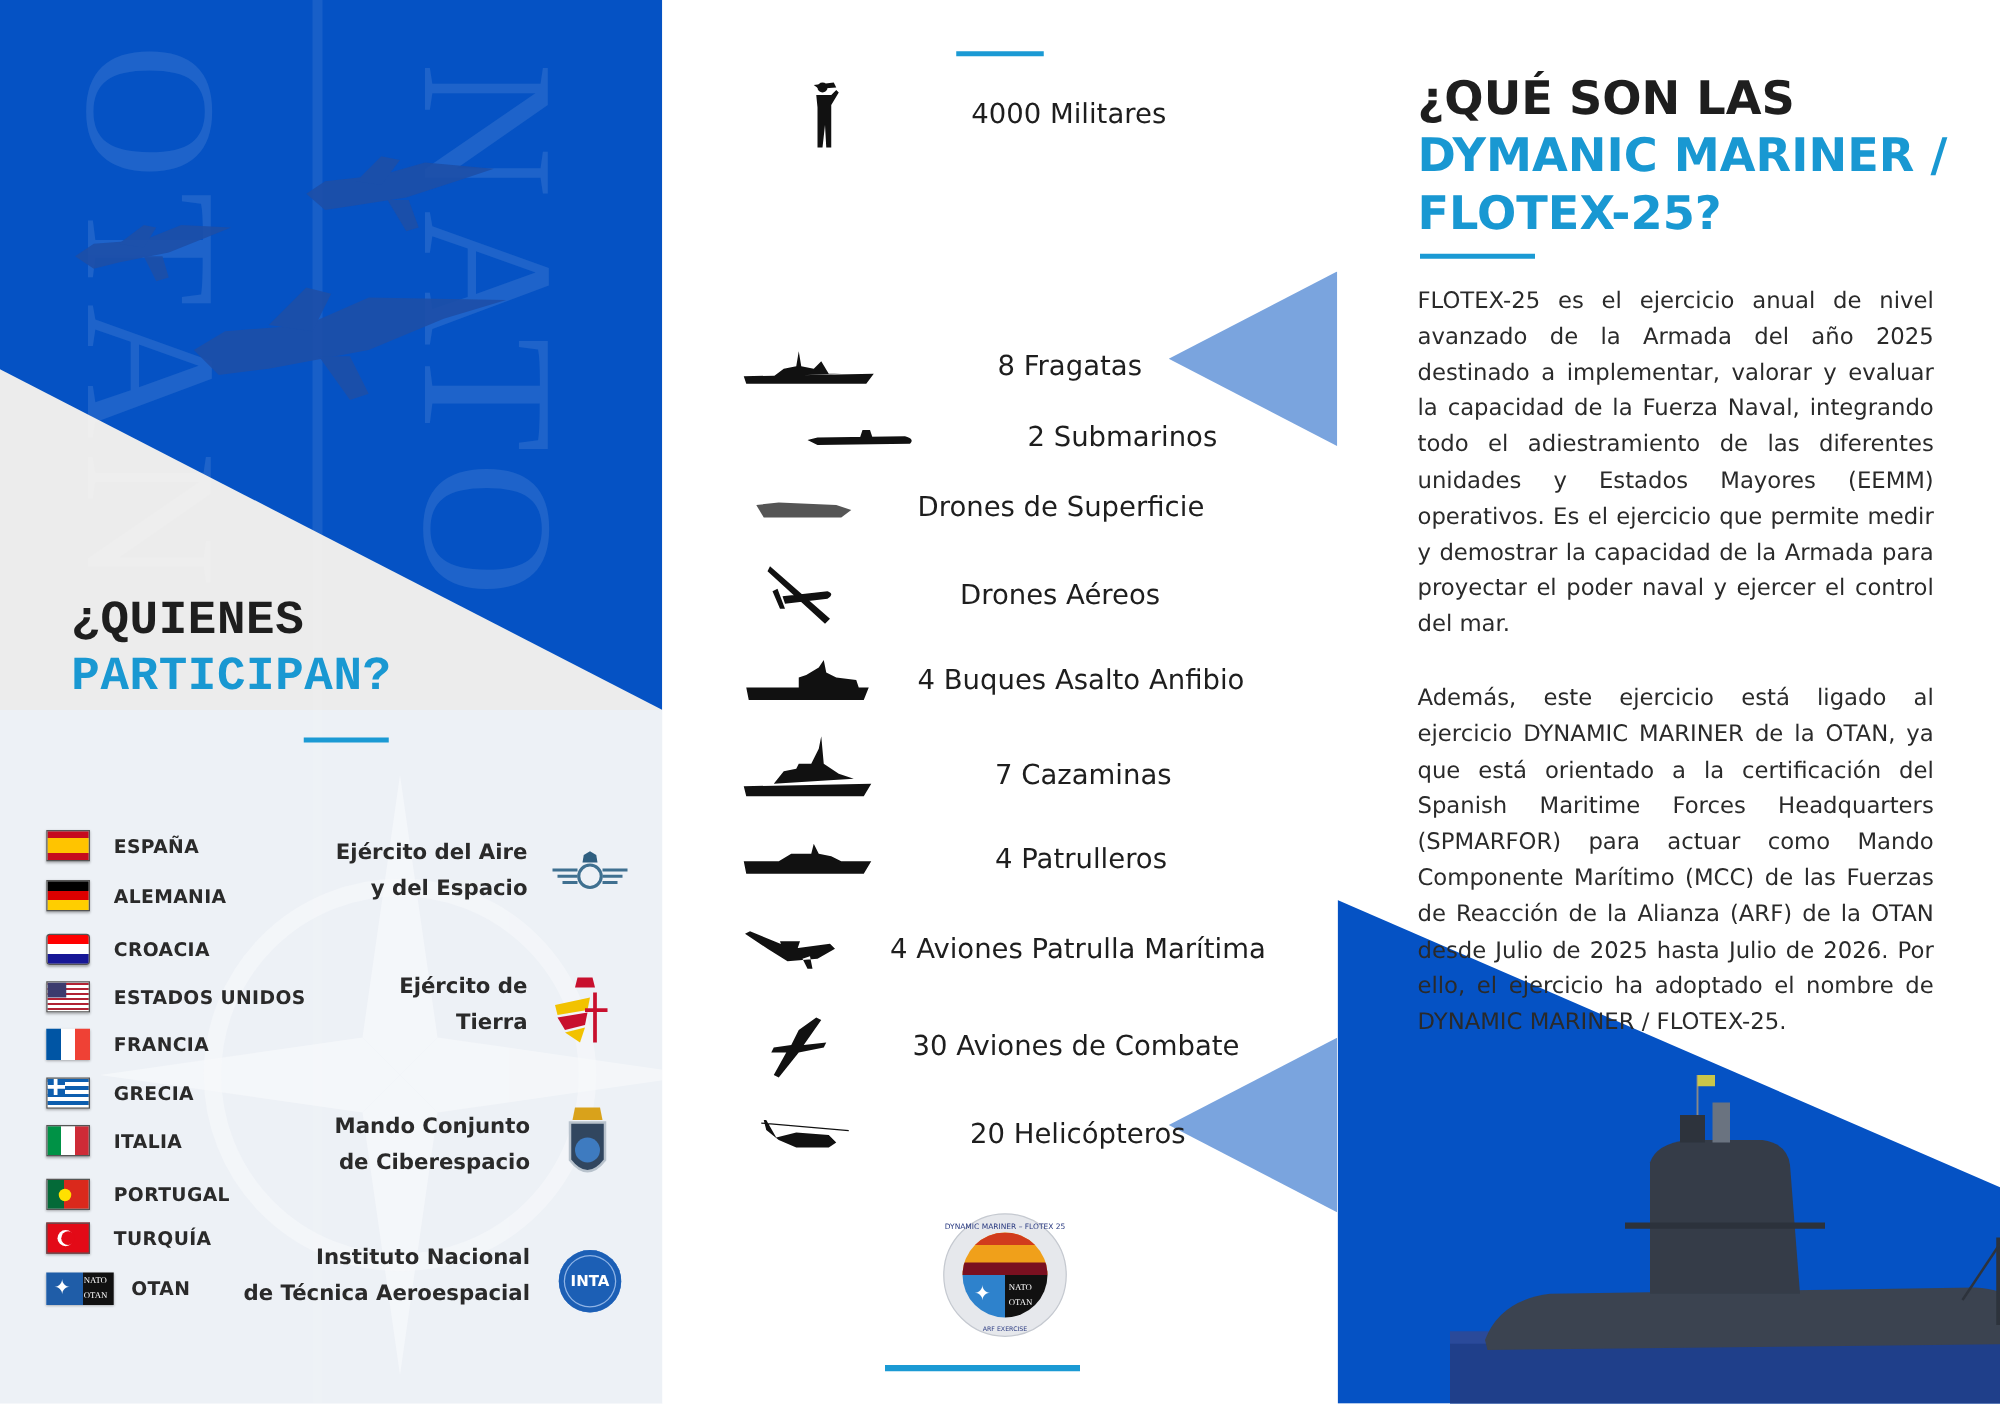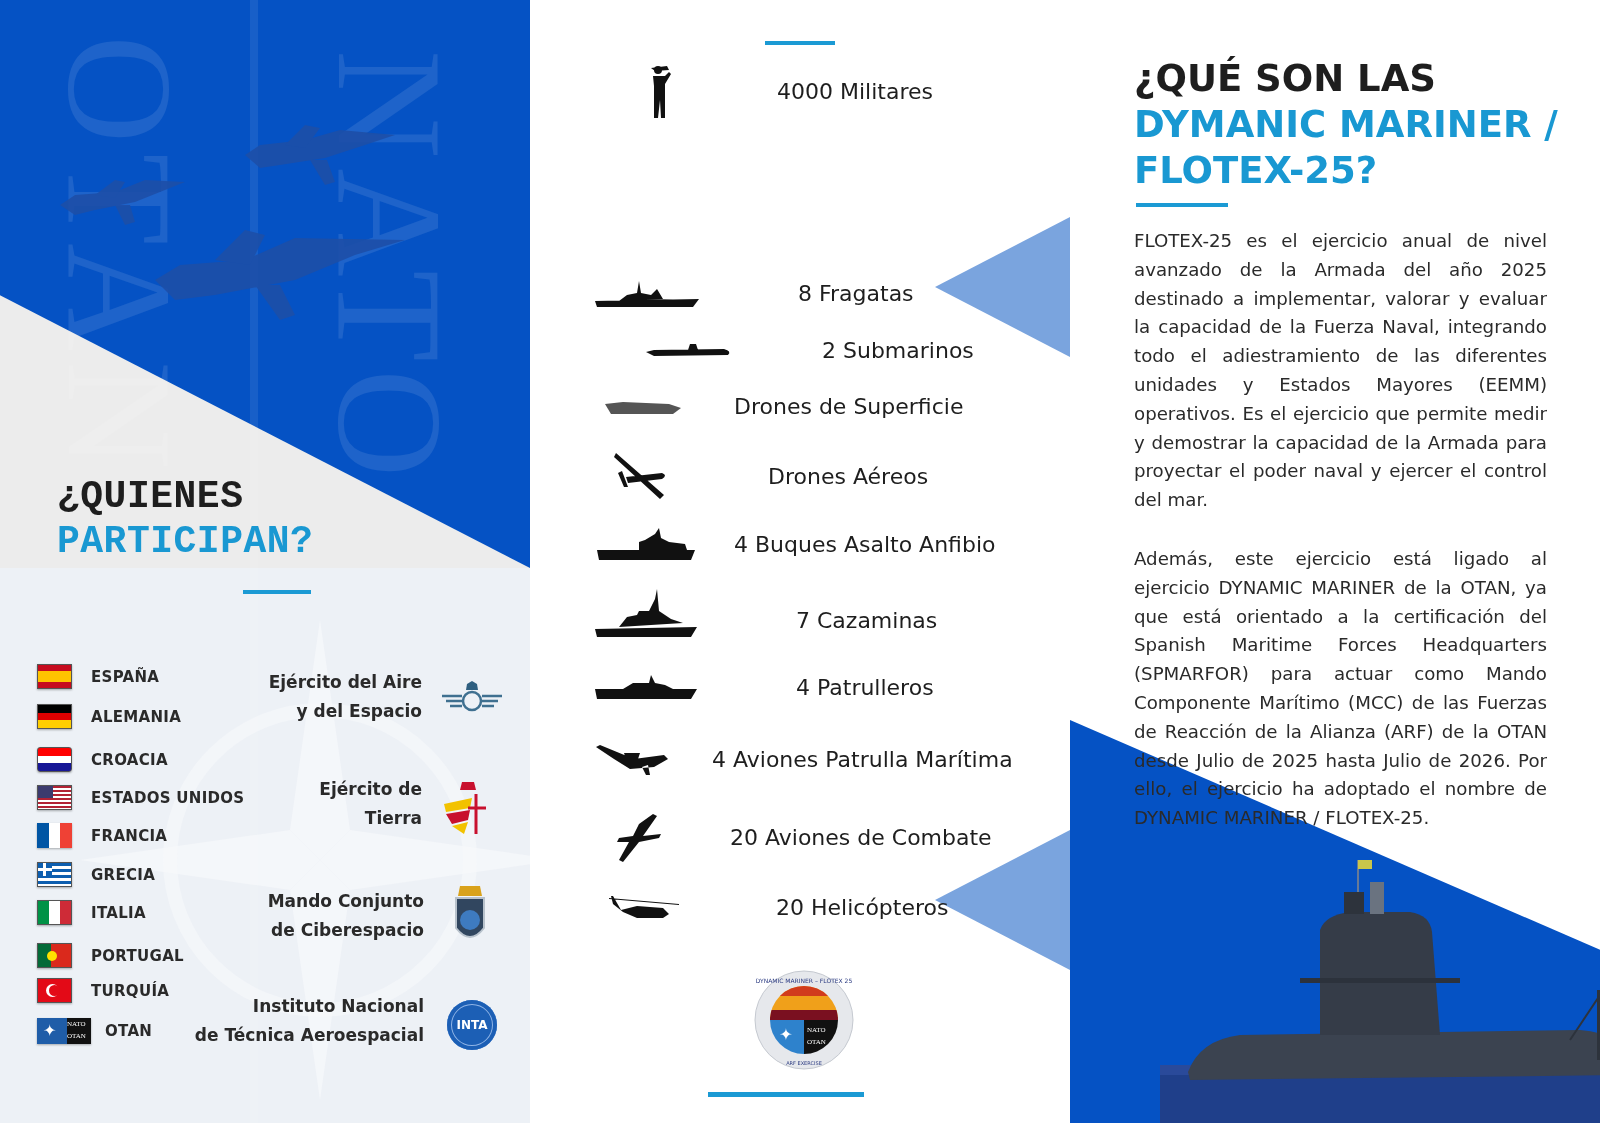--- a/index.html
+++ b/index.html
@@ -283,21 +283,21 @@
     </div>
     <span class="label" style="left:182px;">4 Aviones Patrulla Marítima</span>
   </div>
 
   <div class="asset" style="top:818px;">
     <div class="ico" style="left:78px; width:60px; top:-8px; height:56px;">
       <svg width="50" height="52" viewBox="0 0 50 52">
           <path d="M40,2 L44,4 L30,24 L48,22 L46,26 L26,30 L10,50 L6,48 L16,30 L4,30 L6,26 L20,24 L26,12 Z" fill="#111"></path>
         </svg>
     </div>
-    <span class="label" style="left:200px;">20 Aviones de Combate</span>
+    <span class="label" style="left:200px;">30 Aviones de Combate</span>
   </div>
 
   <div class="asset" style="top:888px;">
     <div class="ico" style="left:76px; width:76px;">
       <svg width="74" height="28" viewBox="0 0 74 28">
           <path d="M2,4 L72,10 L72,11 L2,5 Z M4,2 L6,2 L14,16 L30,12 L56,14 L62,20 L56,24 L30,24 L16,18 L6,10 Z" fill="#111"></path>
         </svg>
     </div>
     <span class="label" style="left:246px;">20 Helicópteros</span>
   </div>

